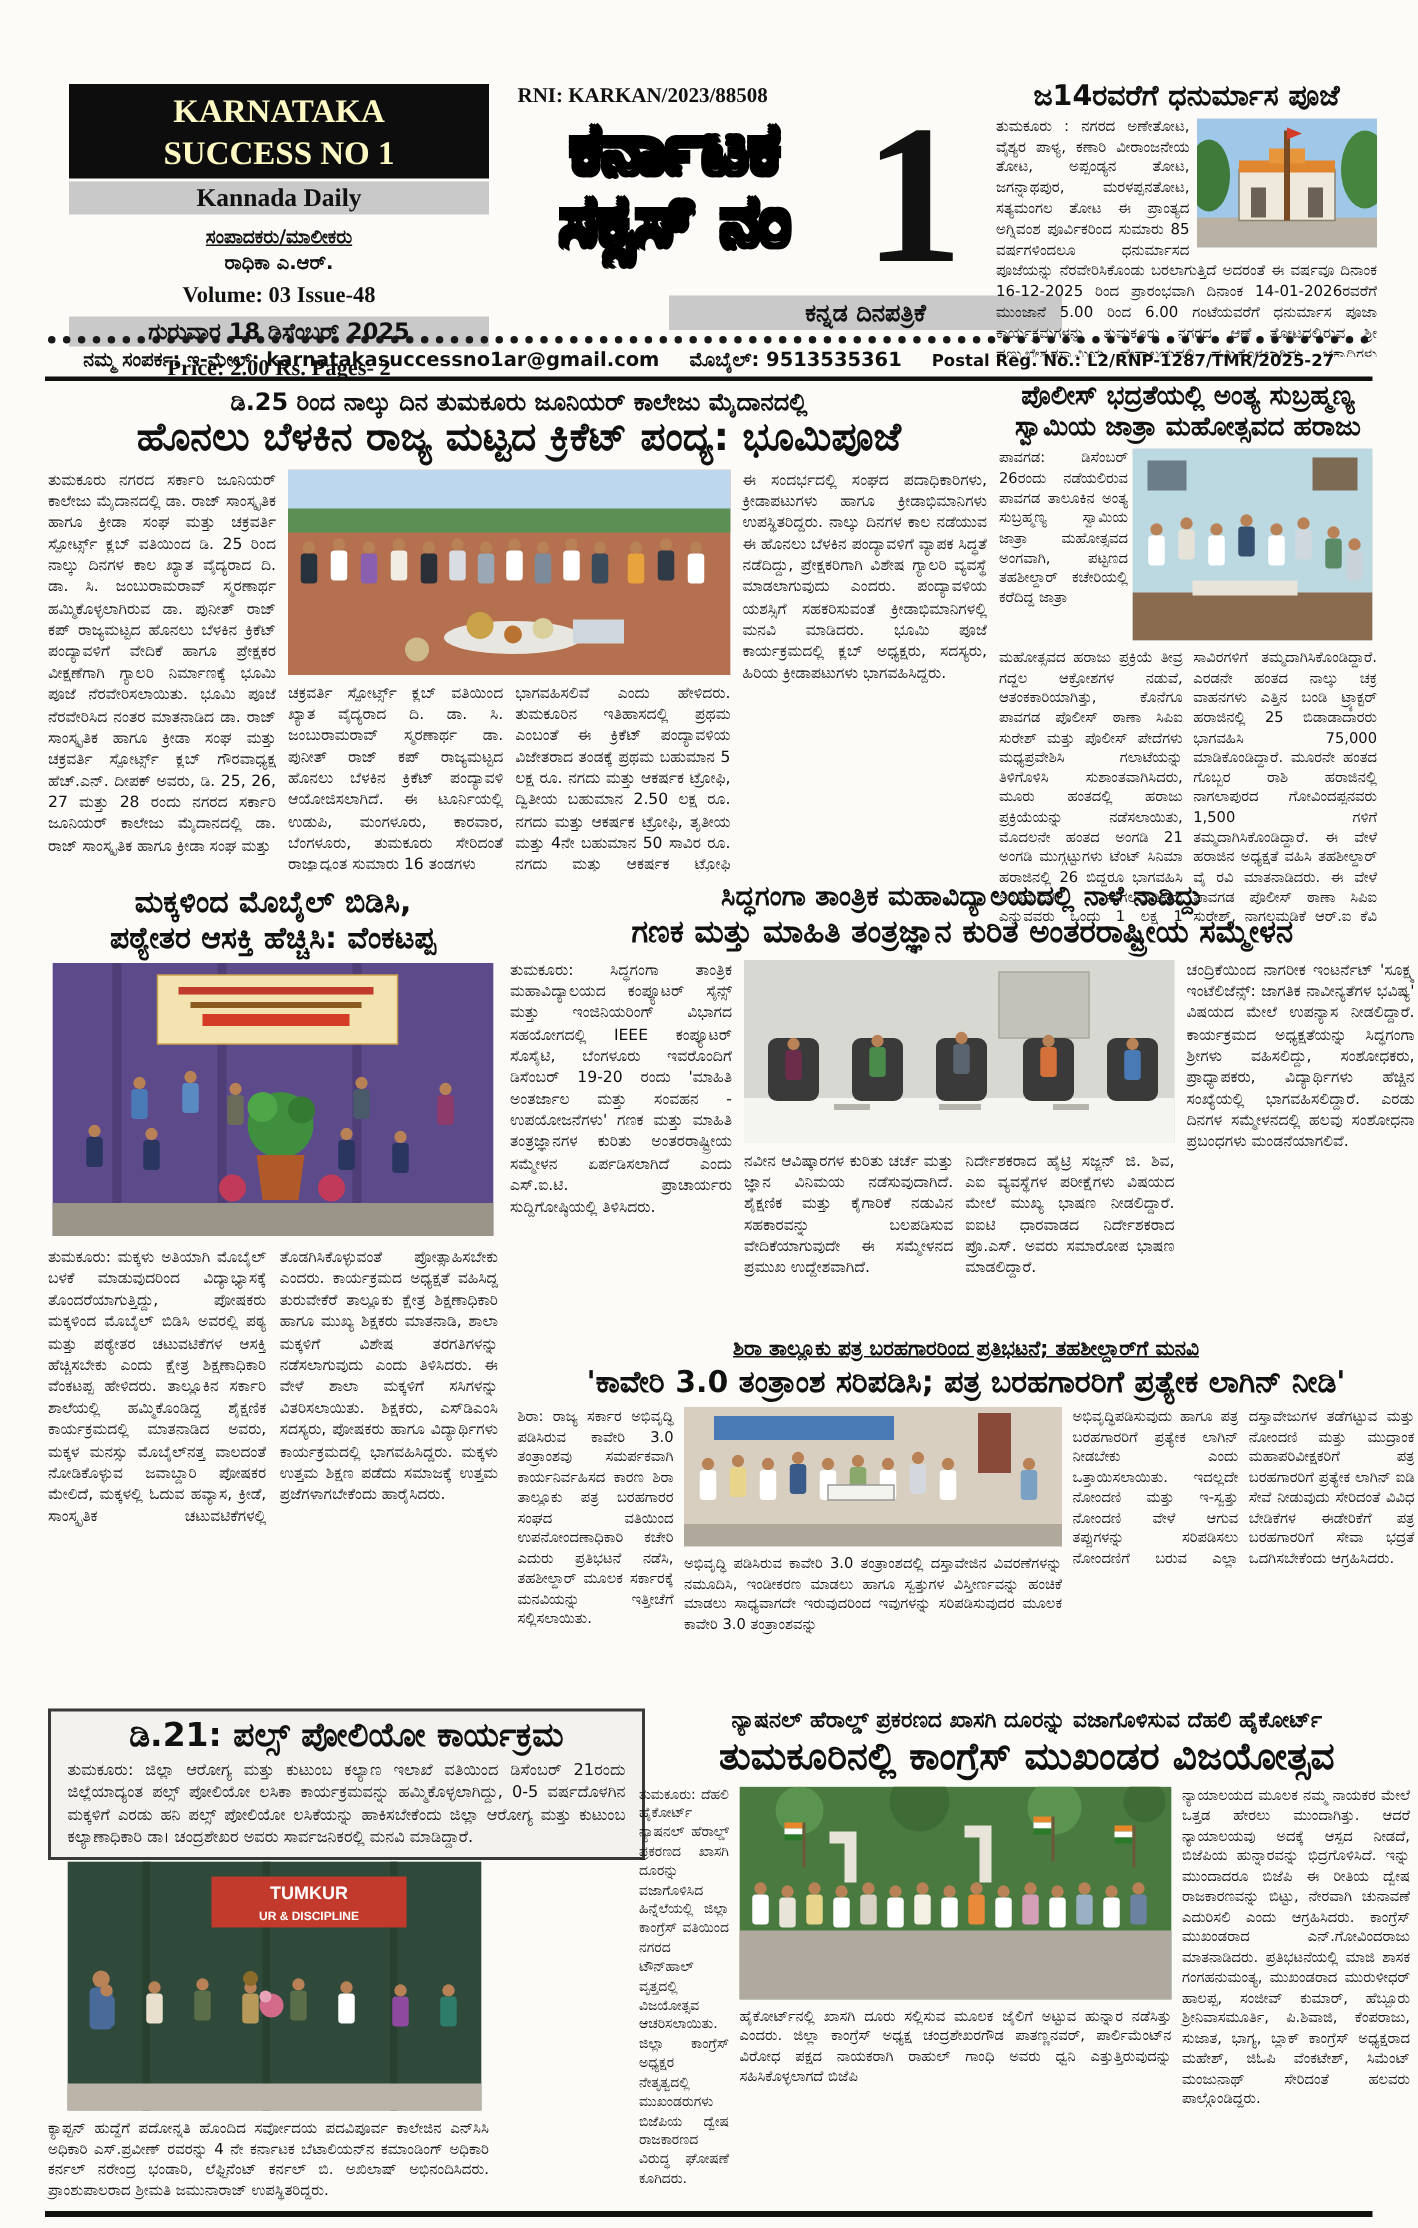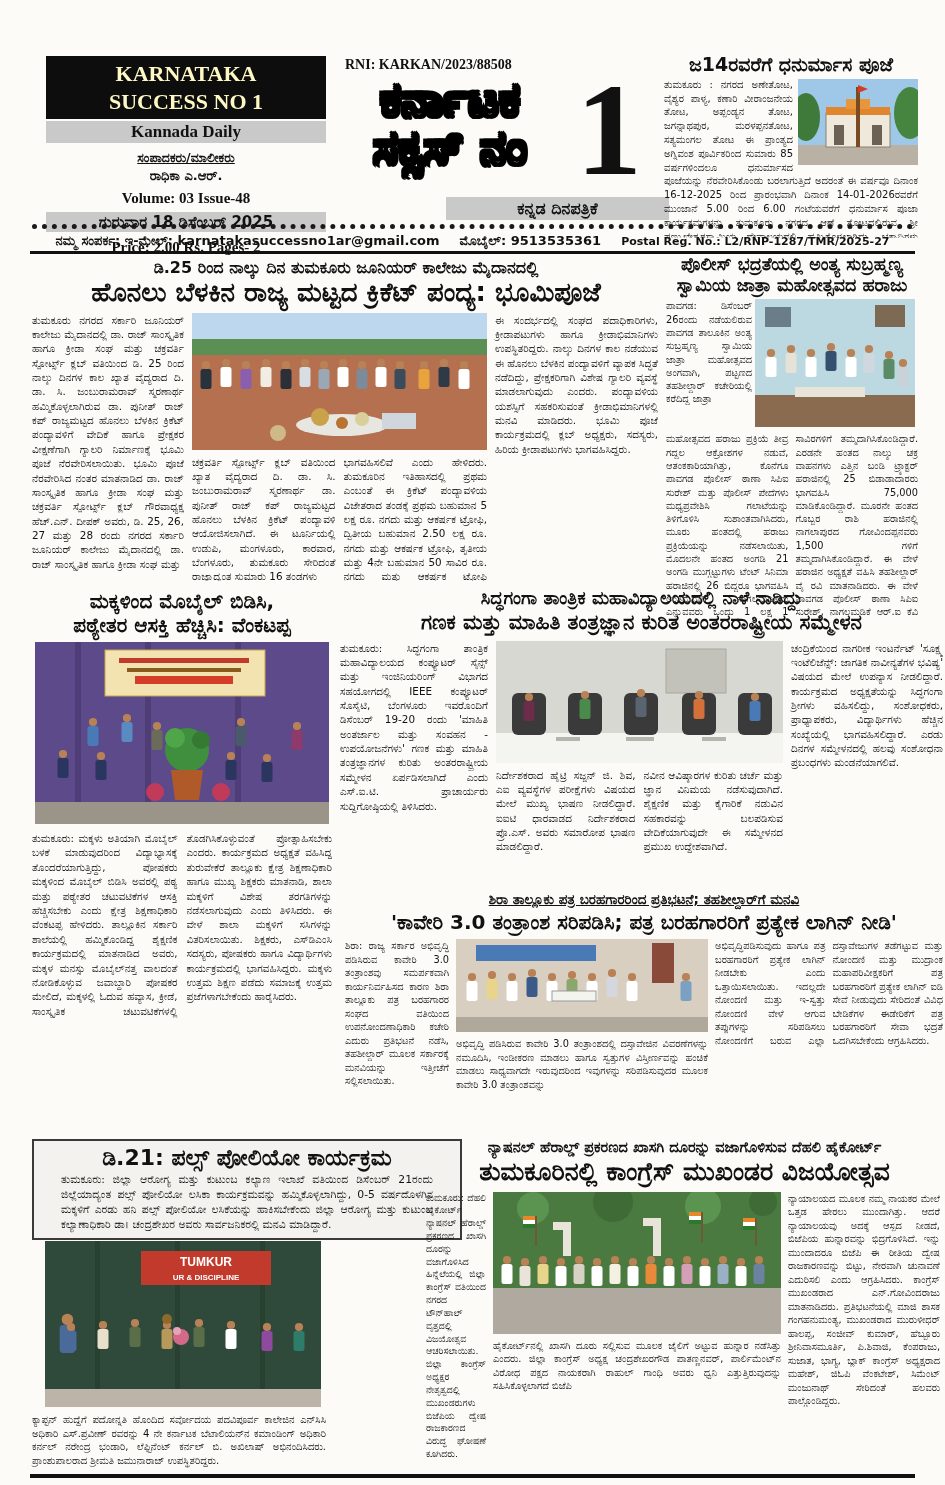--- a/index.html
+++ b/index.html
@@ -19,21 +19,21 @@
   .mast-editor-name{font-size:13px;margin-top:2px;}
   .mast-volume{font-size:15px;margin-top:6px;}
   .mast-date{background:#c9c9c9;font-size:15px;margin-top:5px;padding:1px 0;}
   .mast-price{font-size:15px;margin-top:7px;}
   .rni{left:345px;top:57px;font-size:14px;}
   .logo{left:330px;top:76px;width:340px;display:flex;}
   .logo-text{width:240px;font-size:47px;font-weight:900;line-height:1.02;text-align:center;color:#fff;
     -webkit-text-stroke:2.5px #000;
     text-shadow:-2px -2px 0 #000,2px -2px 0 #000,-2px 2px 0 #000,2px 2px 0 #000;}
   .logo-one{font-size:132px;font-weight:bold;line-height:0.82;margin-left:6px;}
-  .logo-tag{left:446px;top:197px;width:223px;background:#c9c9c9;font-size:16px;text-align:center;padding:2px 0;}
+  .logo-tag{left:446px;top:197px;width:262px;background:#c9c9c9;font-size:16px;text-align:center;padding:2px 0;}
   .dots{left:32px;top:224px;width:881px;border-top:5px dotted #1a1a1a;height:0;}
   .contact-row{left:32px;top:233px;width:881px;display:flex;justify-content:center;gap:20px;align-items:baseline;font-size:13px;}
   .contact-postal{font-size:11px;text-align:center;}
   .rule{background:#111;}
 
   
   .kick{font-weight:bold;}
   .hl{font-weight:bold;line-height:1.1;}
   .body-txt{font-size:10.4px;line-height:1.38;}
   .cols{display:flex;overflow:hidden;}
@@ -80,21 +80,21 @@
   
   .art-kaveri{left:345px;top:891px;width:598px;}
   .art-kaveri .kick{font-size:13.5px;text-decoration:underline;}
   .art-kaveri .hl{font-size:20px;margin:3px 0 6px;}
   .art-kaveri .cols{gap:7px;height:192px;}
   .kv-c1{width:104px;font-size:9.8px;}
   .kv-mid{width:252px;}
   .kv-c4{width:228px;column-count:2;column-gap:7px;font-size:9.8px;}
 
   
-  .art-polio{left:32px;top:1139px;width:372px;border:2px solid #3a3a3a;background:#f3f2ee;padding:5px 27px;}
+  .art-polio{left:32px;top:1139px;width:372px;border:2px solid #3a3a3a;background:#f3f2ee;padding:5px 11px;}
   .art-polio .hl{font-size:22px;}
   .art-polio .body-txt{font-size:10.8px;margin-top:3px;}
 
   .ncc-photo{left:45px;top:1241px;}
   .ncc-cap{left:32px;top:1413px;width:294px;font-size:10px;line-height:1.36;}
 
   
   .art-congress{left:426px;top:1139px;width:517px;}
   .art-congress .kick{font-size:14.5px;}
   .art-congress .hl{font-size:25px;margin:2px 0 6px;}
@@ -287,22 +287,22 @@
         <use href="#psn" x="33" y="62" color="#6b2d4a"></use>
         <use href="#psn" x="89" y="60" color="#4a8a4a"></use>
         <use href="#psn" x="145" y="58" color="#5a6470"></use>
         <use href="#psn" x="203" y="60" color="#d4703a"></use>
         <use href="#psn" x="259" y="62" color="#4a7ab5"></use>
         <rect x="60" y="96" width="24" height="4" fill="#b5b5ad"></rect>
         <rect x="130" y="96" width="28" height="4" fill="#b5b5ad"></rect>
         <rect x="206" y="96" width="24" height="4" fill="#b5b5ad"></rect>
       </svg>
       <div class="under body-txt jst">
+        <div>ನವೀನ ಆವಿಷ್ಕಾರಗಳ ಕುರಿತು ಚರ್ಚೆ ಮತ್ತು ಜ್ಞಾನ ವಿನಿಮಯ ನಡೆಸುವುದಾಗಿದೆ. ಶೈಕ್ಷಣಿಕ ಮತ್ತು ಕೈಗಾರಿಕೆ ನಡುವಿನ ಸಹಕಾರವನ್ನು ಬಲಪಡಿಸುವ ವೇದಿಕೆಯಾಗುವುದೇ ಈ ಸಮ್ಮೇಳನದ ಪ್ರಮುಖ ಉದ್ದೇಶವಾಗಿದೆ.</div>
         <div>ನಿರ್ದೇಶಕರಾದ ಹೈಟ್ರಿ ಸಜ್ಜನ್ ಜಿ. ಶಿವ, ಎಐ ವ್ಯವಸ್ಥೆಗಳ ಪರೀಕ್ಷೆಗಳು ವಿಷಯದ ಮೇಲೆ ಮುಖ್ಯ ಭಾಷಣ ನೀಡಲಿದ್ದಾರೆ. ಐಐಟಿ ಧಾರವಾಡದ ನಿರ್ದೇಶಕರಾದ ಪ್ರೊ.ಎಸ್. ಅವರು ಸಮಾರೋಪ ಭಾಷಣ ಮಾಡಲಿದ್ದಾರೆ.</div>
-        <div>ನವೀನ ಆವಿಷ್ಕಾರಗಳ ಕುರಿತು ಚರ್ಚೆ ಮತ್ತು ಜ್ಞಾನ ವಿನಿಮಯ ನಡೆಸುವುದಾಗಿದೆ. ಶೈಕ್ಷಣಿಕ ಮತ್ತು ಕೈಗಾರಿಕೆ ನಡುವಿನ ಸಹಕಾರವನ್ನು ಬಲಪಡಿಸುವ ವೇದಿಕೆಯಾಗುವುದೇ ಈ ಸಮ್ಮೇಳನದ ಪ್ರಮುಖ ಉದ್ದೇಶವಾಗಿದೆ.</div>
       </div>
     </div>
     <div class="cf-c4 body-txt jst">ಚಂದ್ರಿಕೆಯಿಂದ ನಾಗರೀಕ ಇಂಟರ್ನೆಟ್ 'ಸೂಕ್ಷ್ಮ ಇಂಟೆಲಿಜೆನ್ಸ್: ಜಾಗತಿಕ ನಾವೀನ್ಯತೆಗಳ ಭವಿಷ್ಯ' ವಿಷಯದ ಮೇಲೆ ಉಪನ್ಯಾಸ ನೀಡಲಿದ್ದಾರೆ. ಕಾರ್ಯಕ್ರಮದ ಅಧ್ಯಕ್ಷತೆಯನ್ನು ಸಿದ್ಧಗಂಗಾ ಶ್ರೀಗಳು ವಹಿಸಲಿದ್ದು, ಸಂಶೋಧಕರು, ಪ್ರಾಧ್ಯಾಪಕರು, ವಿದ್ಯಾರ್ಥಿಗಳು ಹೆಚ್ಚಿನ ಸಂಖ್ಯೆಯಲ್ಲಿ ಭಾಗವಹಿಸಲಿದ್ದಾರೆ. ಎರಡು ದಿನಗಳ ಸಮ್ಮೇಳನದಲ್ಲಿ ಹಲವು ಸಂಶೋಧನಾ ಪ್ರಬಂಧಗಳು ಮಂಡನೆಯಾಗಲಿವೆ.</div>
   </div>
 </section>
 
 <section class="abs art-kaveri">
   <div class="kick ctr">ಶಿರಾ ತಾಲ್ಲೂಕು ಪತ್ರ ಬರಹಗಾರರಿಂದ ಪ್ರತಿಭಟನೆ; ತಹಶೀಲ್ದಾರ್‌ಗೆ ಮನವಿ</div>
   <div class="hl ctr">'ಕಾವೇರಿ 3.0 ತಂತ್ರಾಂಶ ಸರಿಪಡಿಸಿ; ಪತ್ರ ಬರಹಗಾರರಿಗೆ ಪ್ರತ್ಯೇಕ ಲಾಗಿನ್ ನೀಡಿ'</div>
   <div class="cols">

